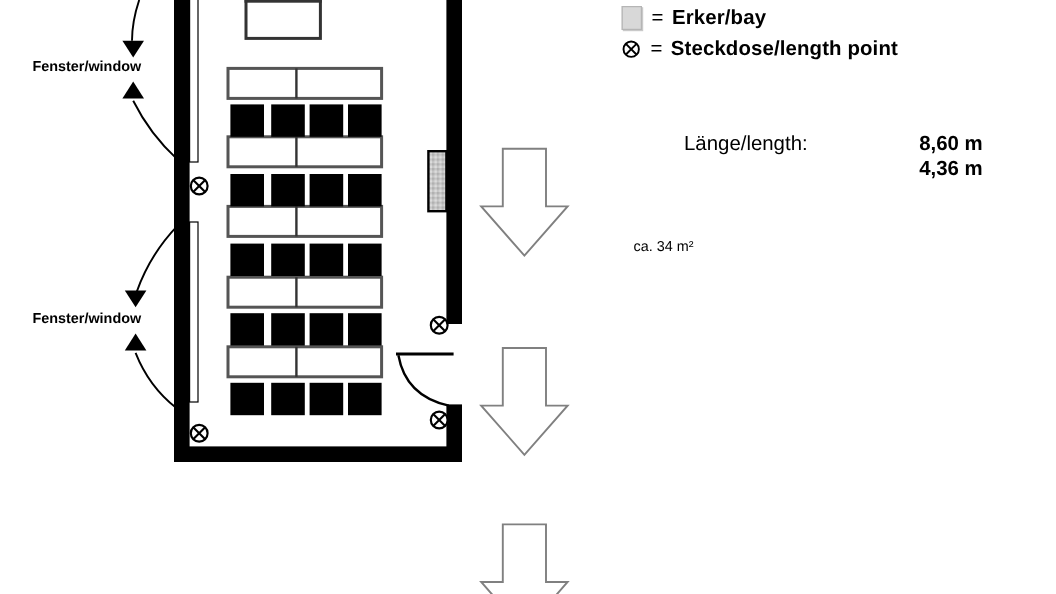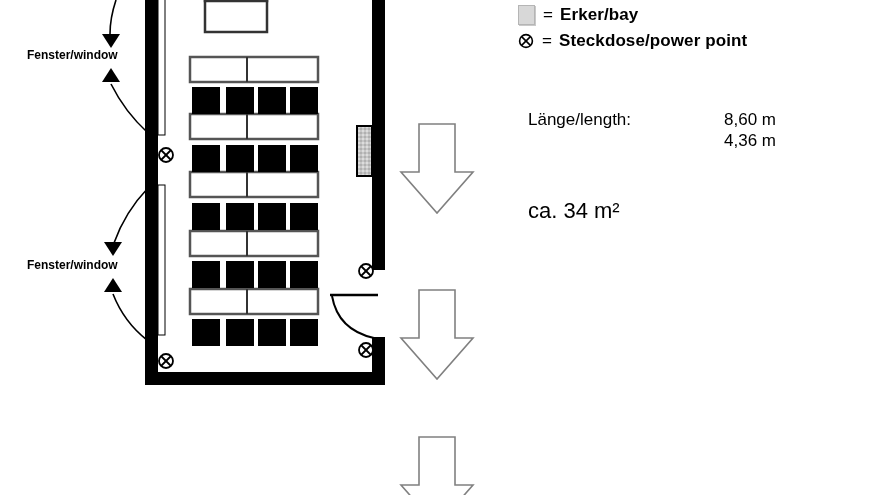--- a/index.html
+++ b/index.html
@@ -73,38 +73,40 @@
   .dims-block {
     position: absolute;
     left: 528px;
     top: 110px;
     width: 350px;
   }
   .dims-row {
     position: relative;
     height: 21px;
     font-size: 17px;
+    margin-left: 42px;
   }
   .dims-key {
     position: absolute;
     left: 0;
     top: 0;
     white-space: nowrap;
   }
   .dims-val {
     position: absolute;
     left: 196px;
     top: 0;
     white-space: nowrap;
+    font-weight: bold;
   }
   .area-row {
     position: absolute;
     left: 528px;
     top: 198px;
-    font-size: 22px;
+    font-size: 12px;
     white-space: nowrap;
   }
 
   
   .window-label {
     position: absolute;
     font-size: 12px;
     white-space: nowrap;
     font-weight: bold;
   }
@@ -272,21 +274,21 @@
     </div>
     <div class="legend-row">
       <span class="legend-swatch-power">
         <svg width="16" height="16" viewBox="0 0 16 16">
           <circle cx="8" cy="8" r="6.4" fill="#ffffff" stroke="#000000" stroke-width="1.6"></circle>
           <line x1="3.6" y1="3.6" x2="12.4" y2="12.4" stroke="#000000" stroke-width="1.6"></line>
           <line x1="12.4" y1="3.6" x2="3.6" y2="12.4" stroke="#000000" stroke-width="1.6"></line>
         </svg>
       </span>
       <span class="legend-eq">=</span>
-      <span class="legend-label">Steckdose/power point</span>
+      <span class="legend-label">Steckdose/length point</span>
     </div>
   </div>
 
   <div class="dims-block">
     <div class="dims-row">
       <span class="dims-key">Länge/length:</span>
       <span class="dims-val">8,60 m</span>
     </div>
     <div class="dims-row">
       <span class="dims-val">4,36 m</span>

